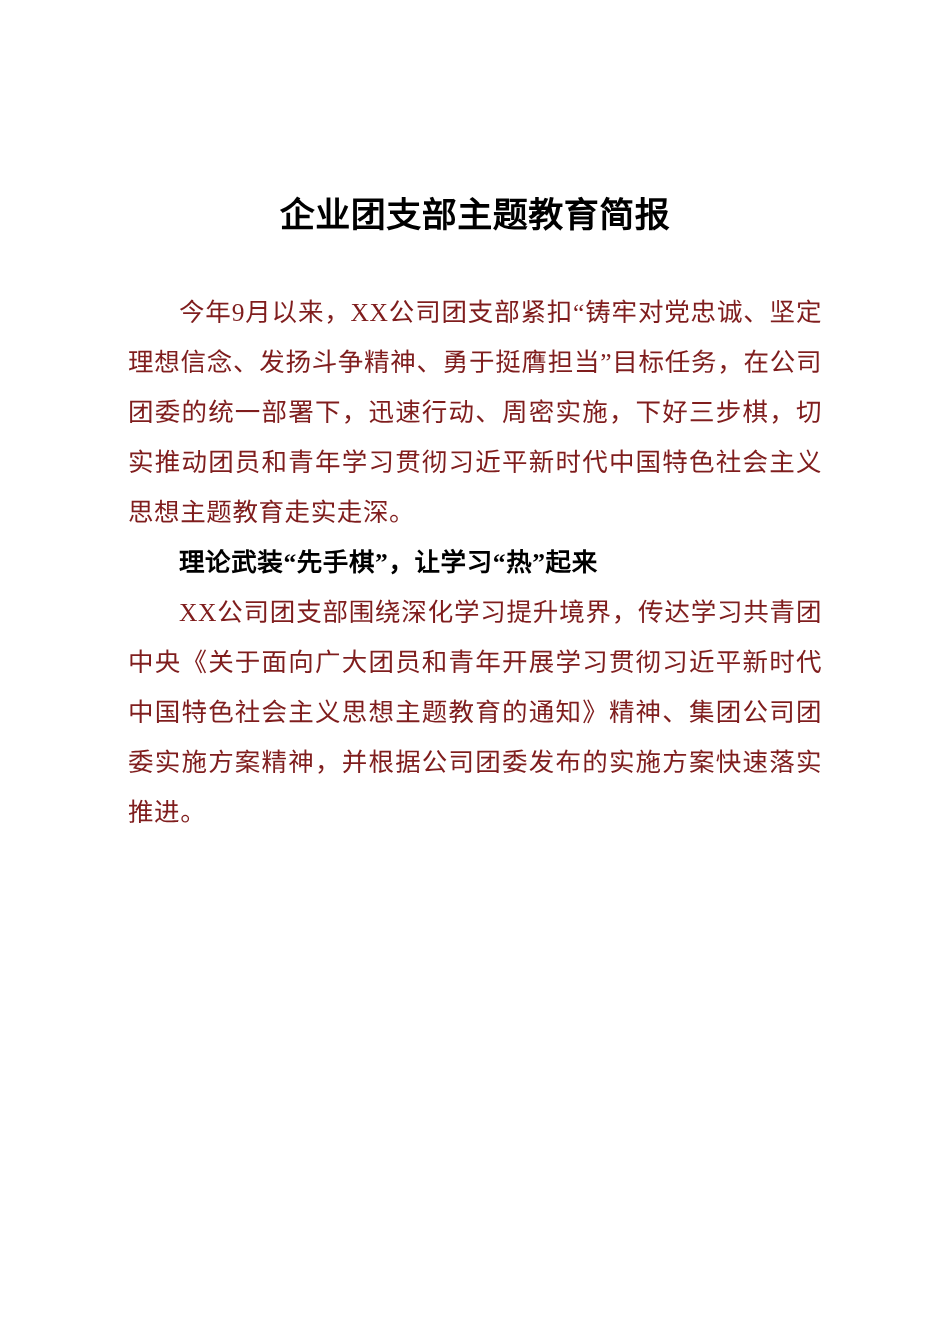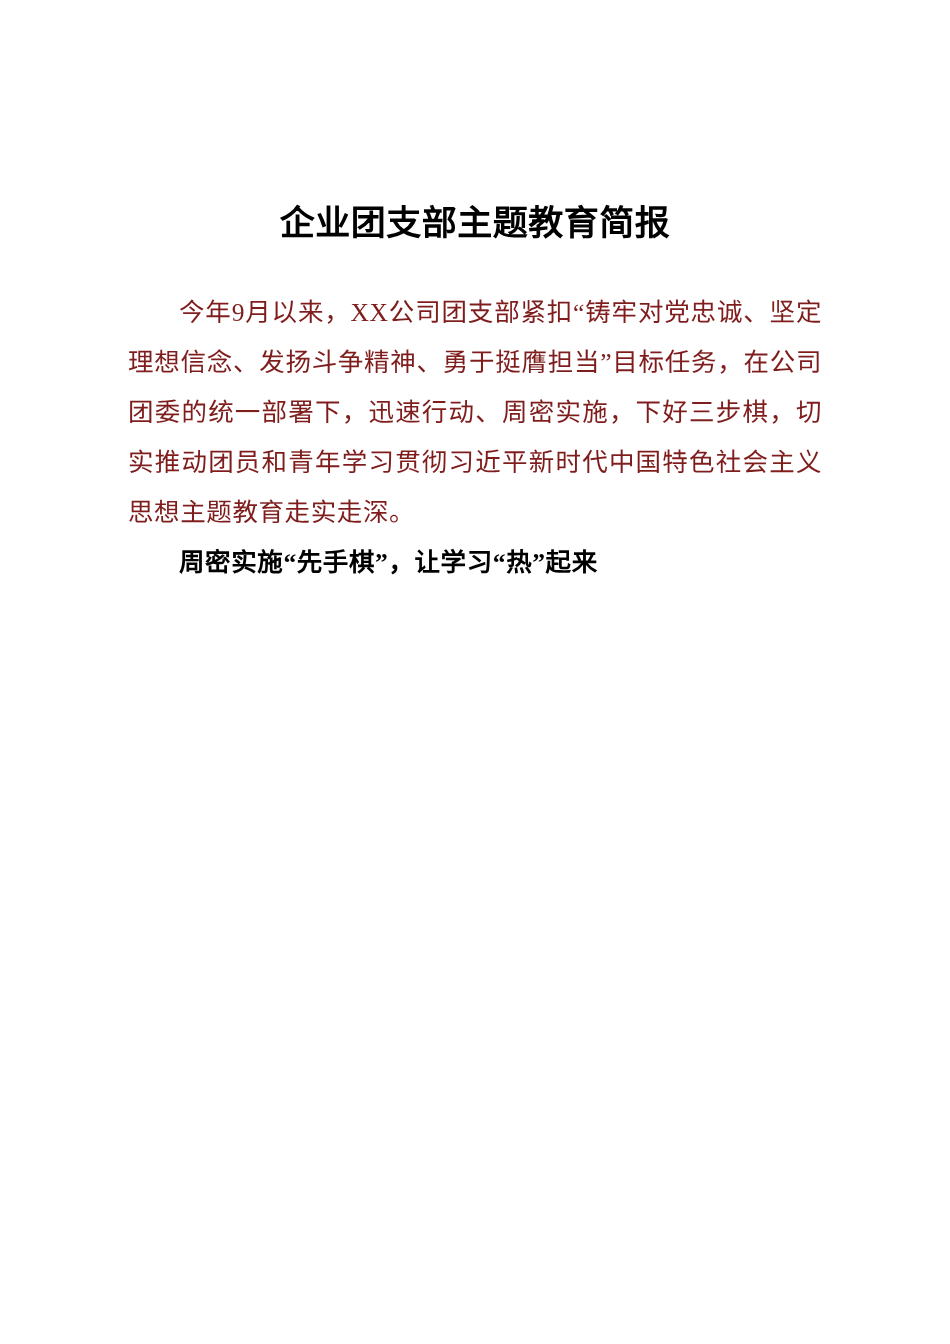--- a/index.html
+++ b/index.html
@@ -28,21 +28,21 @@
     left: 128px;
     top: 0;
     width: 694px;
   }
 
   
   .doc-title {
     margin: 0;
     padding: 0;
     position: absolute;
-    top: 200px;
+    top: 192px;
     left: 0;
     width: 694px;
     text-align: center;
     font-family: "Liberation Sans", "DejaVu Sans", sans-serif;
     font-weight: 700;
     font-size: 35px;
     line-height: 46px;
     letter-spacing: 0.5px;
     color: #000000;
     white-space: nowrap;
@@ -86,19 +86,20 @@
 
 <div class="page">
   <div class="doc-body">
 
     <h1 class="doc-title">企业团支部主题教育简报</h1>
 
     <div class="doc-flow">
 
       <p class="para">今年9月以来，XX公司团支部紧扣“铸牢对党忠诚、坚定理想信念、发扬斗争精神、勇于挺膺担当”目标任务，在公司团委的统一部署下，迅速行动、周密实施，下好三步棋，切实推动团员和青年学习贯彻习近平新时代中国特色社会主义思想主题教育走实走深。</p>
 
-      <p class="subhead">周密实施“先手棋”，让学习“热”起来</p>
+      <p class="subhead">理论武装“先手棋”，让学习“热”起来</p>
 
+      <p class="para">XX公司团支部围绕深化学习提升境界，传达学习共青团中央《关于面向广大团员和青年开展学习贯彻习近平新时代中国特色社会主义思想主题教育的通知》精神、集团公司团委实施方案精神，并根据公司团委发布的实施方案快速落实推进。</p>
 
 
     </div>
   </div>
 </div>
 
 </body></html>

